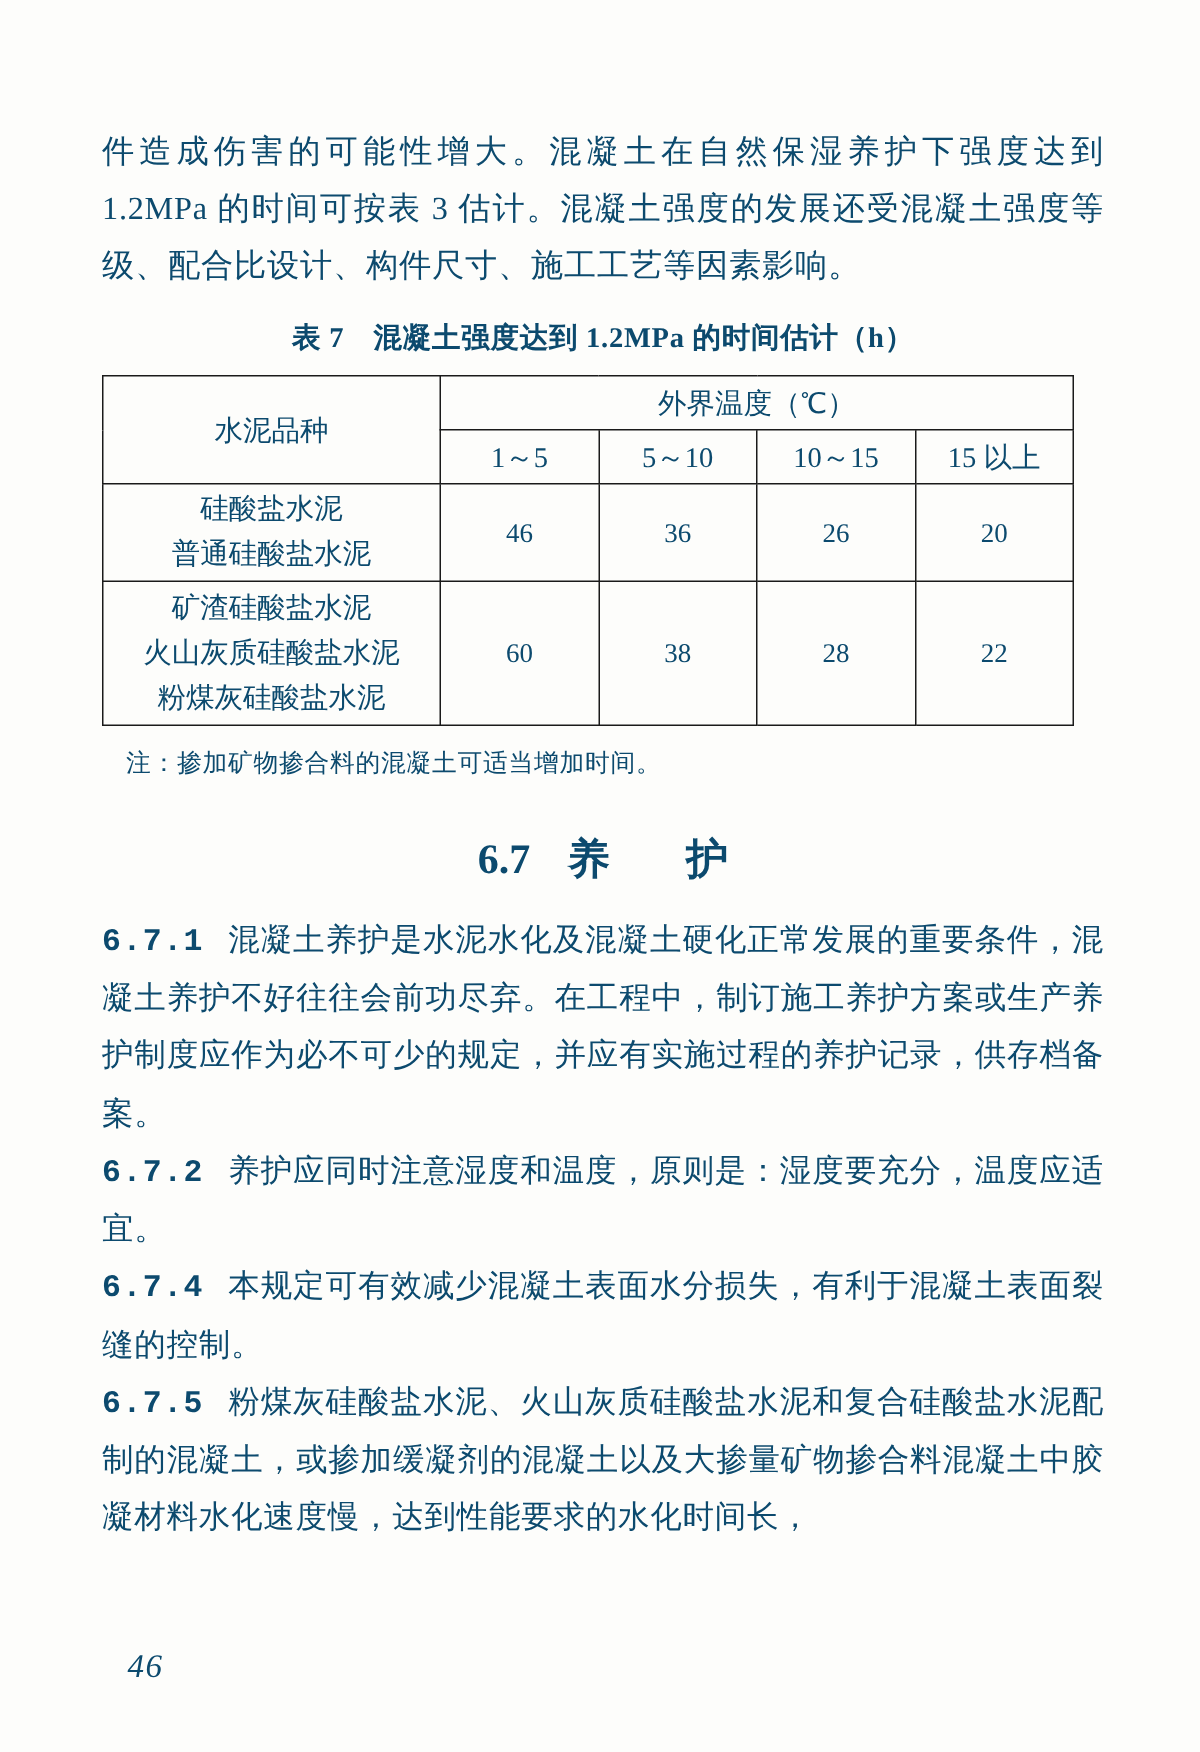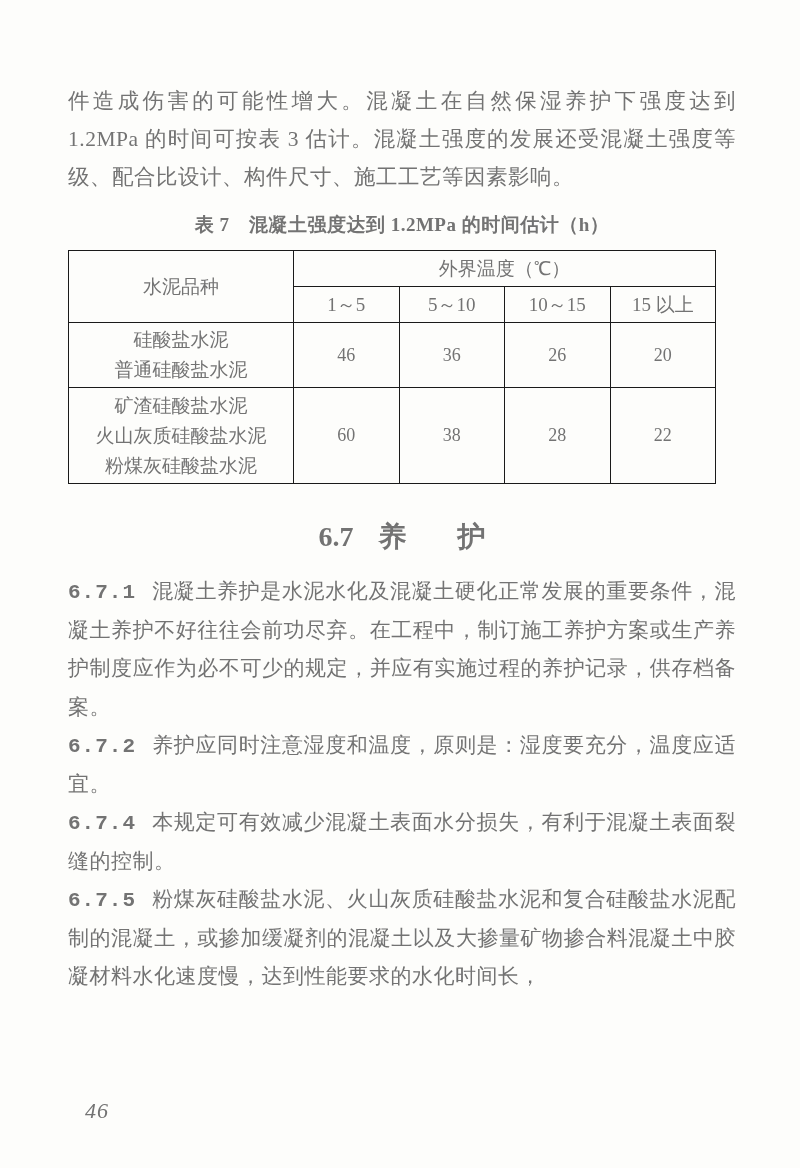--- a/index.html
+++ b/index.html
@@ -6,21 +6,21 @@
   html, body { width: 800px; }
   body {
     font-family: "Liberation Serif", serif;
     background: #e8e8e6;
   }
   .page {
     position: relative;
     width: 800px;
     height: 1168px;
     background: #fdfdfb;
-    color: #737373;
+    color: #0c4a6e;
     overflow: hidden;
   }
   .content {
     position: absolute;
     left: 68px;
     top: 0;
     width: 668px;
   }
   .intro {
     margin-top: 82px;
@@ -130,20 +130,21 @@
           <div class="cement-line">粉煤灰硅酸盐水泥</div>
         </td>
         <td class="val">60</td>
         <td class="val">38</td>
         <td class="val">28</td>
         <td class="val">22</td>
       </tr>
     </tbody>
       </table>
 
+    <div class="table-note">注：掺加矿物掺合料的混凝土可适当增加时间。</div>
 
     <div class="section-heading">
       <span class="hnum">6.7</span>
       <span class="hw1">养</span>
       <span class="hw2">护</span>
     </div>
 
     <div class="clauses">
       <p class="clause">
         <span class="cnum">6.7.1</span><span>混凝土养护是水泥水化及混凝土硬化正常发展的重要条件，混凝土养护不好往往会前功尽弃。在工程中，制订施工养护方案或生产养护制度应作为必不可少的规定，并应有实施过程的养护记录，供存档备案。</span>

